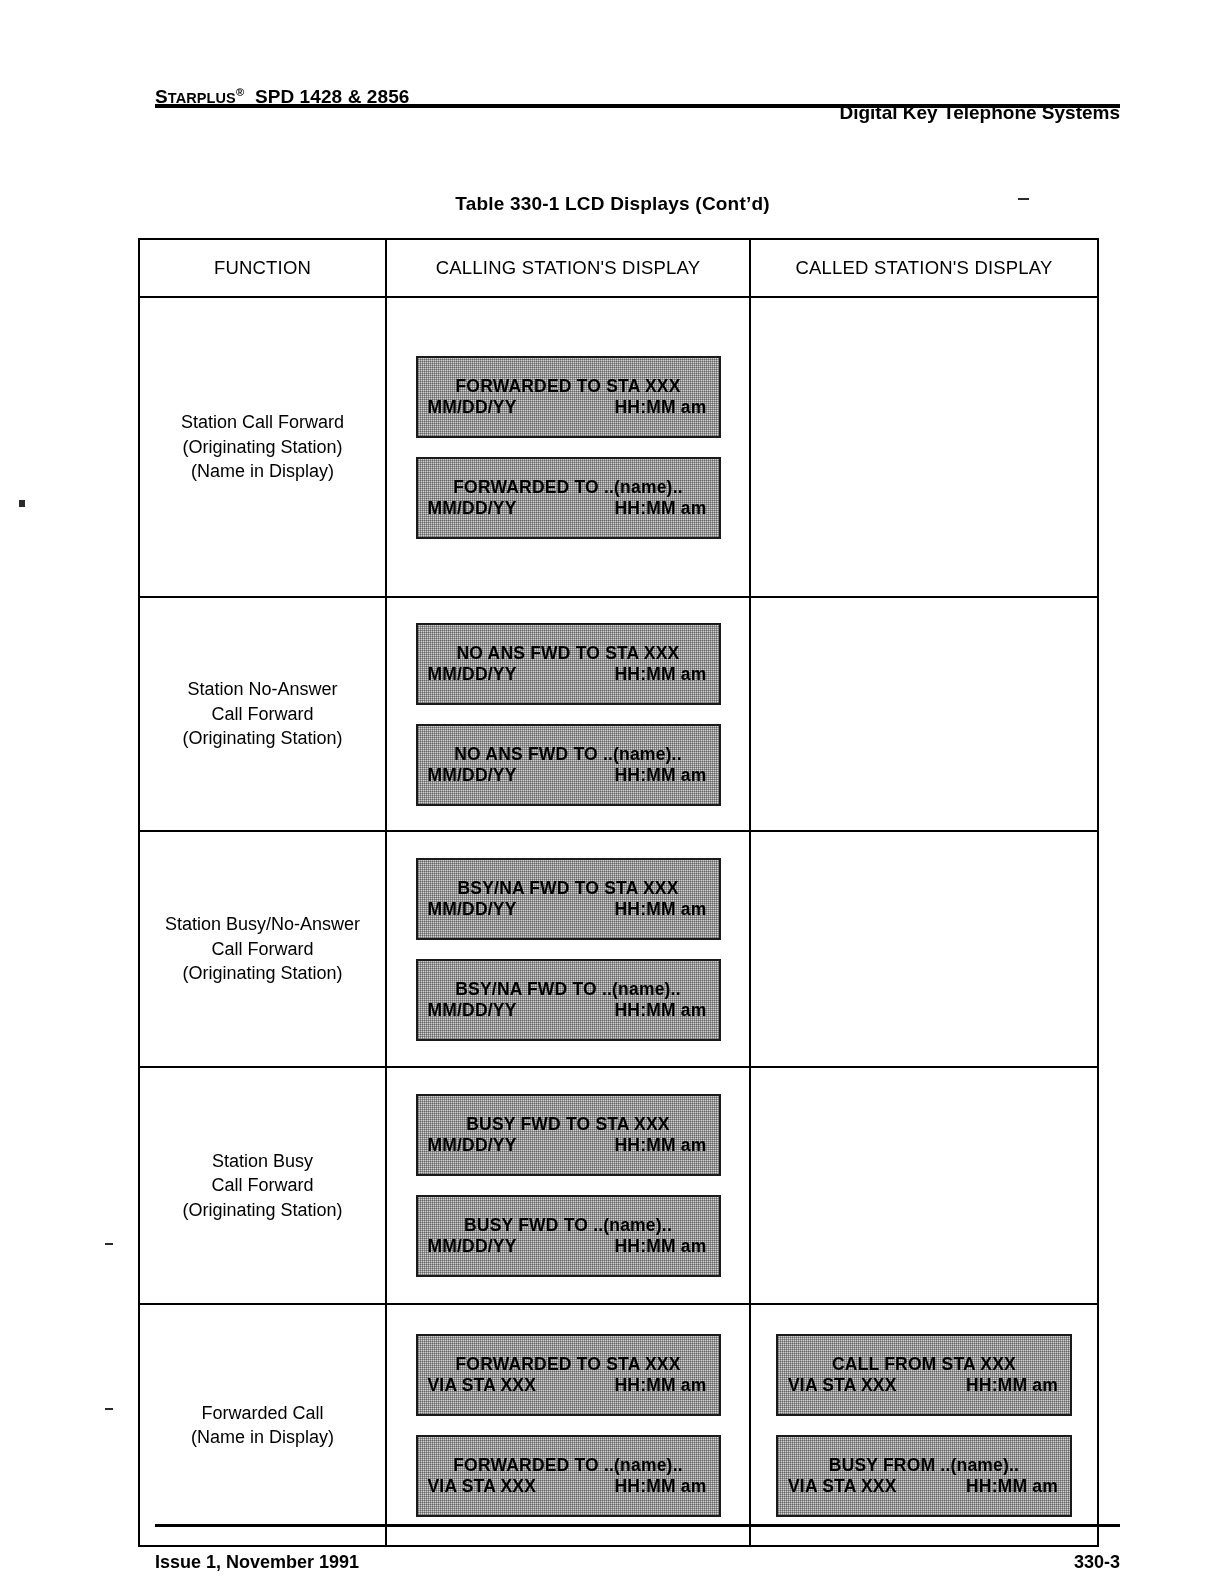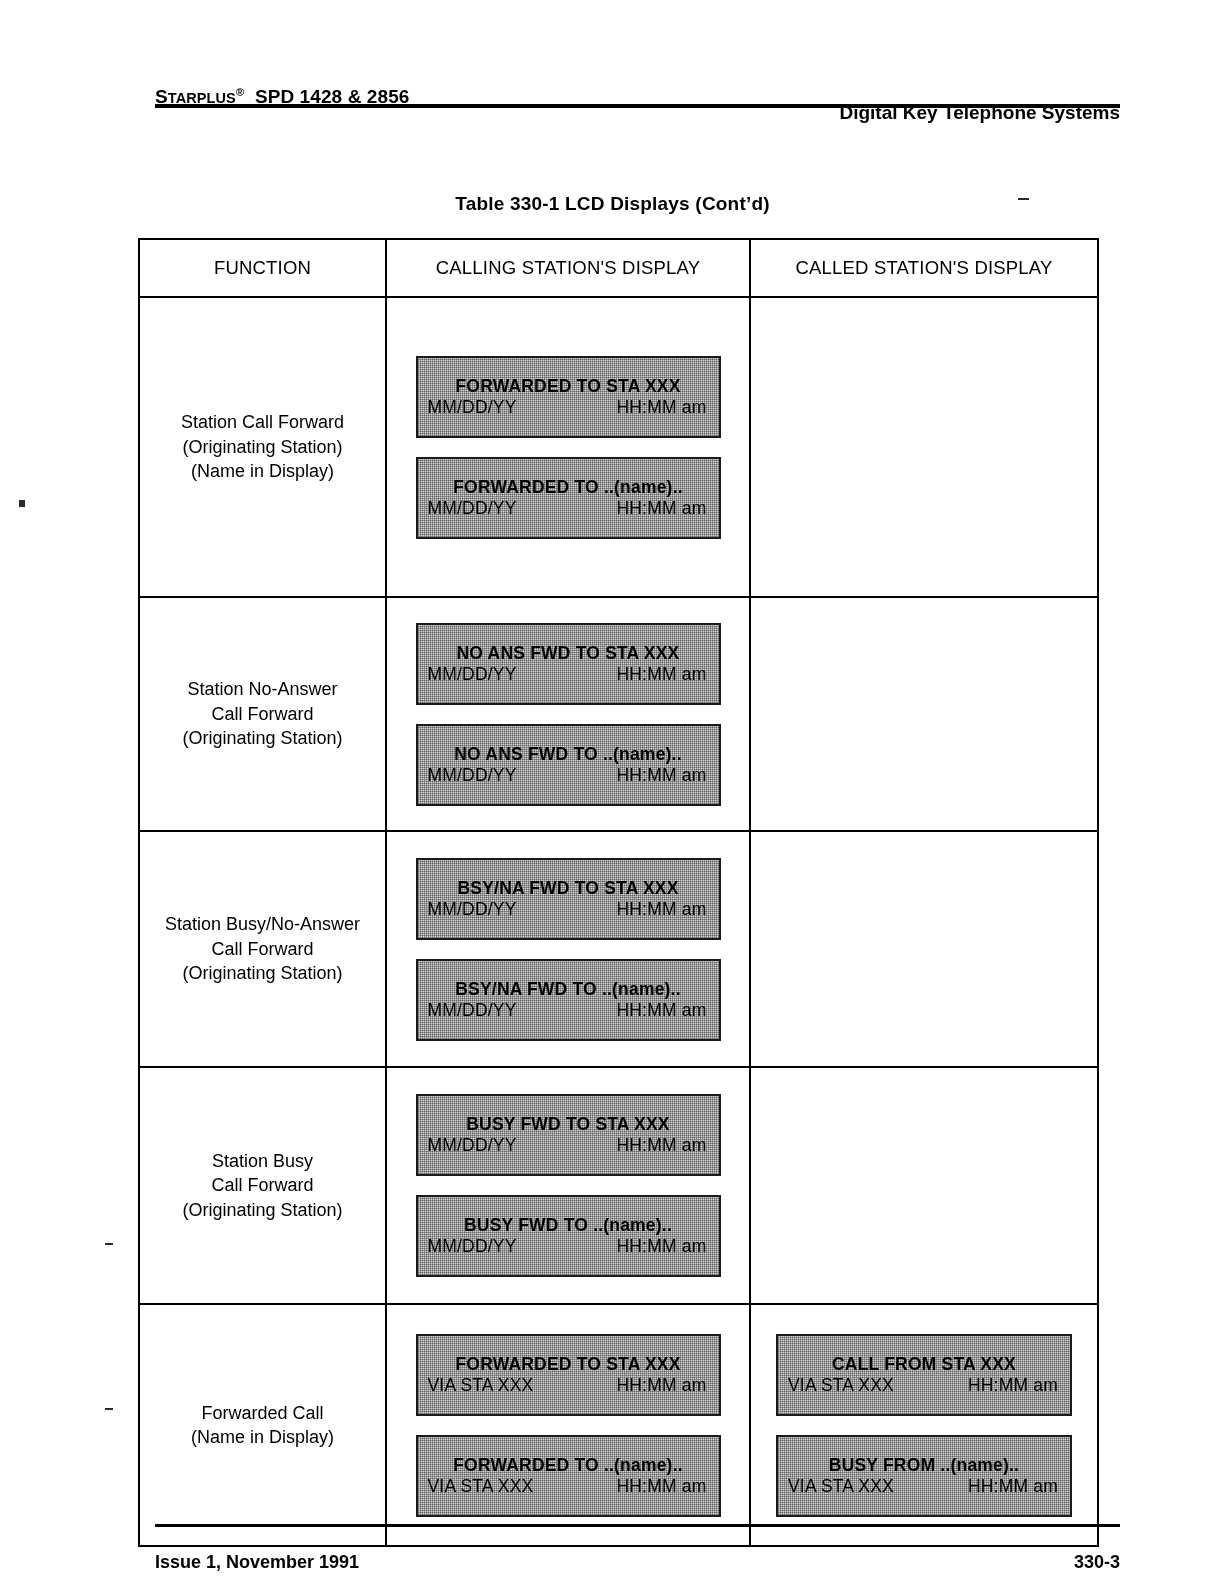--- a/index.html
+++ b/index.html
@@ -143,21 +143,21 @@
     font-size: 17.5px;
     font-weight: bold;
     letter-spacing: 0.2px;
     line-height: 1.18;
     white-space: nowrap;
   }
   .lcd-line2 {
     display: flex;
     justify-content: space-between;
     font-size: 17.5px;
-    font-weight: normal;
+    font-weight: bold;
     letter-spacing: 0.2px;
     line-height: 1.18;
     white-space: nowrap;
   }
   .lcd-line2 .l2-left  { padding-left: 1px; }
   .lcd-line2 .l2-right { padding-right: 3px; }
 
   
   #footer-rule {
     position: absolute;

